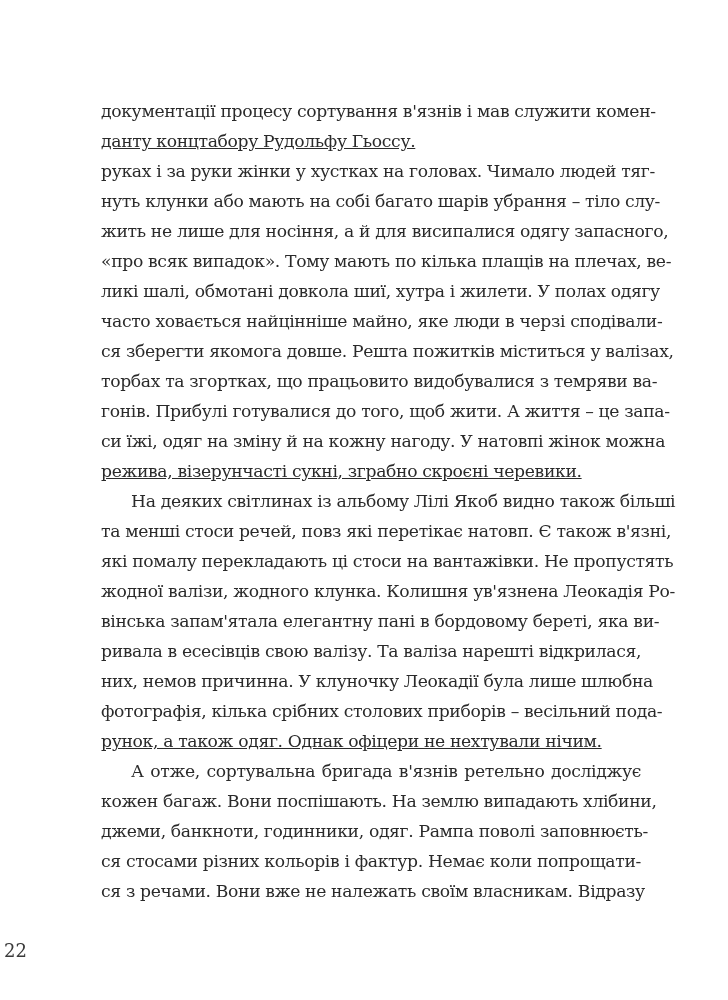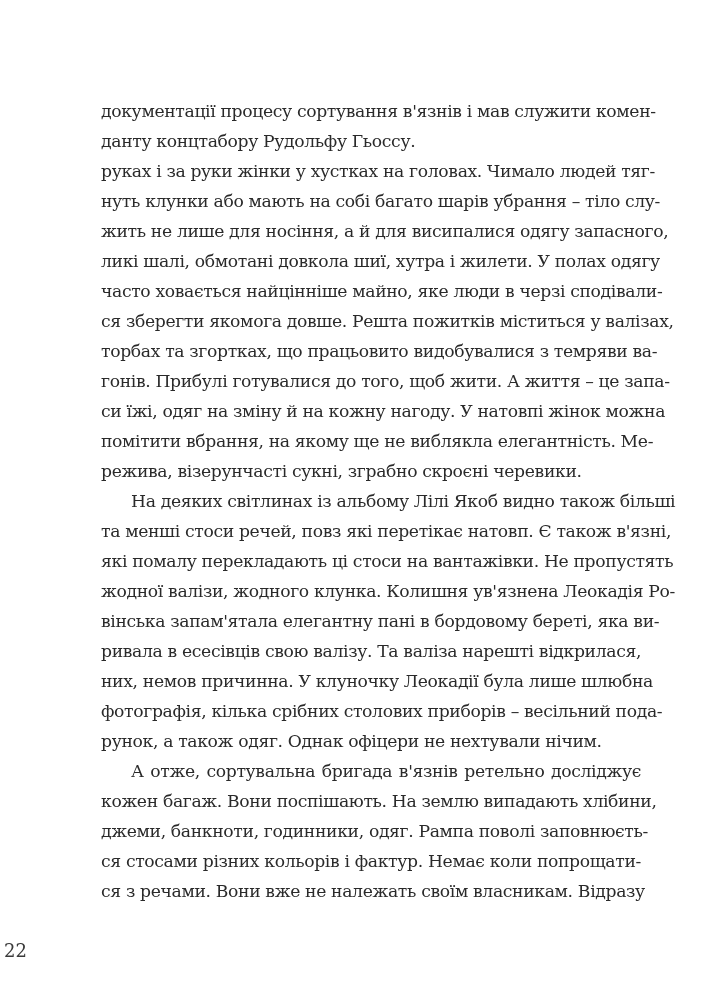--- a/index.html
+++ b/index.html
@@ -35,20 +35,21 @@
     .line {
       display: block;
       height: 30px;
       white-space: nowrap;
       text-align: justify;
       text-align-last: justify;
       overflow: visible;
     }
     .line.last {
       text-align-last: left;
+      text-decoration: underline;
     }
     .line.indent {
       padding-left: 30px;
     }
     .page-number {
       position: absolute;
       left: 4px;
       width: 728px;
       top: 928px;
       text-align: left;
@@ -65,27 +66,27 @@
 
     <div>
       <span class="line">документації процесу сортування в'язнів і мав служити комен-</span>
       <span class="line last">данту концтабору Рудольфу Гьоссу.</span>
     </div>
 
     <div>
       <span class="line">руках і за руки жінки у хустках на головах. Чимало людей тяг-</span>
       <span class="line">нуть клунки або мають на собі багато шарів убрання – тіло слу-</span>
       <span class="line">жить не лише для носіння, а й для висипалися одягу запасного,</span>
+      <span class="line">«про всяк випадок». Тому мають по кілька плащів на плечах, ве-</span>
       <span class="line">ликі шалі, обмотані довкола шиї, хутра і жилети. У полах одягу</span>
       <span class="line">часто ховається найцінніше майно, яке люди в черзі сподівали-</span>
       <span class="line">ся зберегти якомога довше. Решта пожитків міститься у валізах,</span>
       <span class="line">торбах та згортках, що працьовито видобувалися з темряви ва-</span>
       <span class="line">гонів. Прибулі готувалися до того, щоб жити. А життя – це запа-</span>
       <span class="line">си їжі, одяг на зміну й на кожну нагоду. У натовпі жінок можна</span>
-      <span class="line">помітити вбрання, на якому ще не виблякла елегантність. Ме-</span>
       <span class="line last">режива, візерунчасті сукні, зграбно скроєні черевики.</span>
     </div>
 
     <div>
       <span class="line indent">На деяких світлинах із альбому Лілі Якоб видно також більші</span>
       <span class="line">та менші стоси речей, повз які перетікає натовп. Є також в'язні,</span>
       <span class="line">які помалу перекладають ці стоси на вантажівки. Не пропустять</span>
       <span class="line">жодної валізи, жодного клунка. Колишня ув'язнена Леокадія Ро-</span>
       <span class="line">вінська запам'ятала елегантну пані в бордовому береті, яка ви-</span>
       <span class="line">ривала в есесівців свою валізу. Та валіза нарешті відкрилася,</span>

